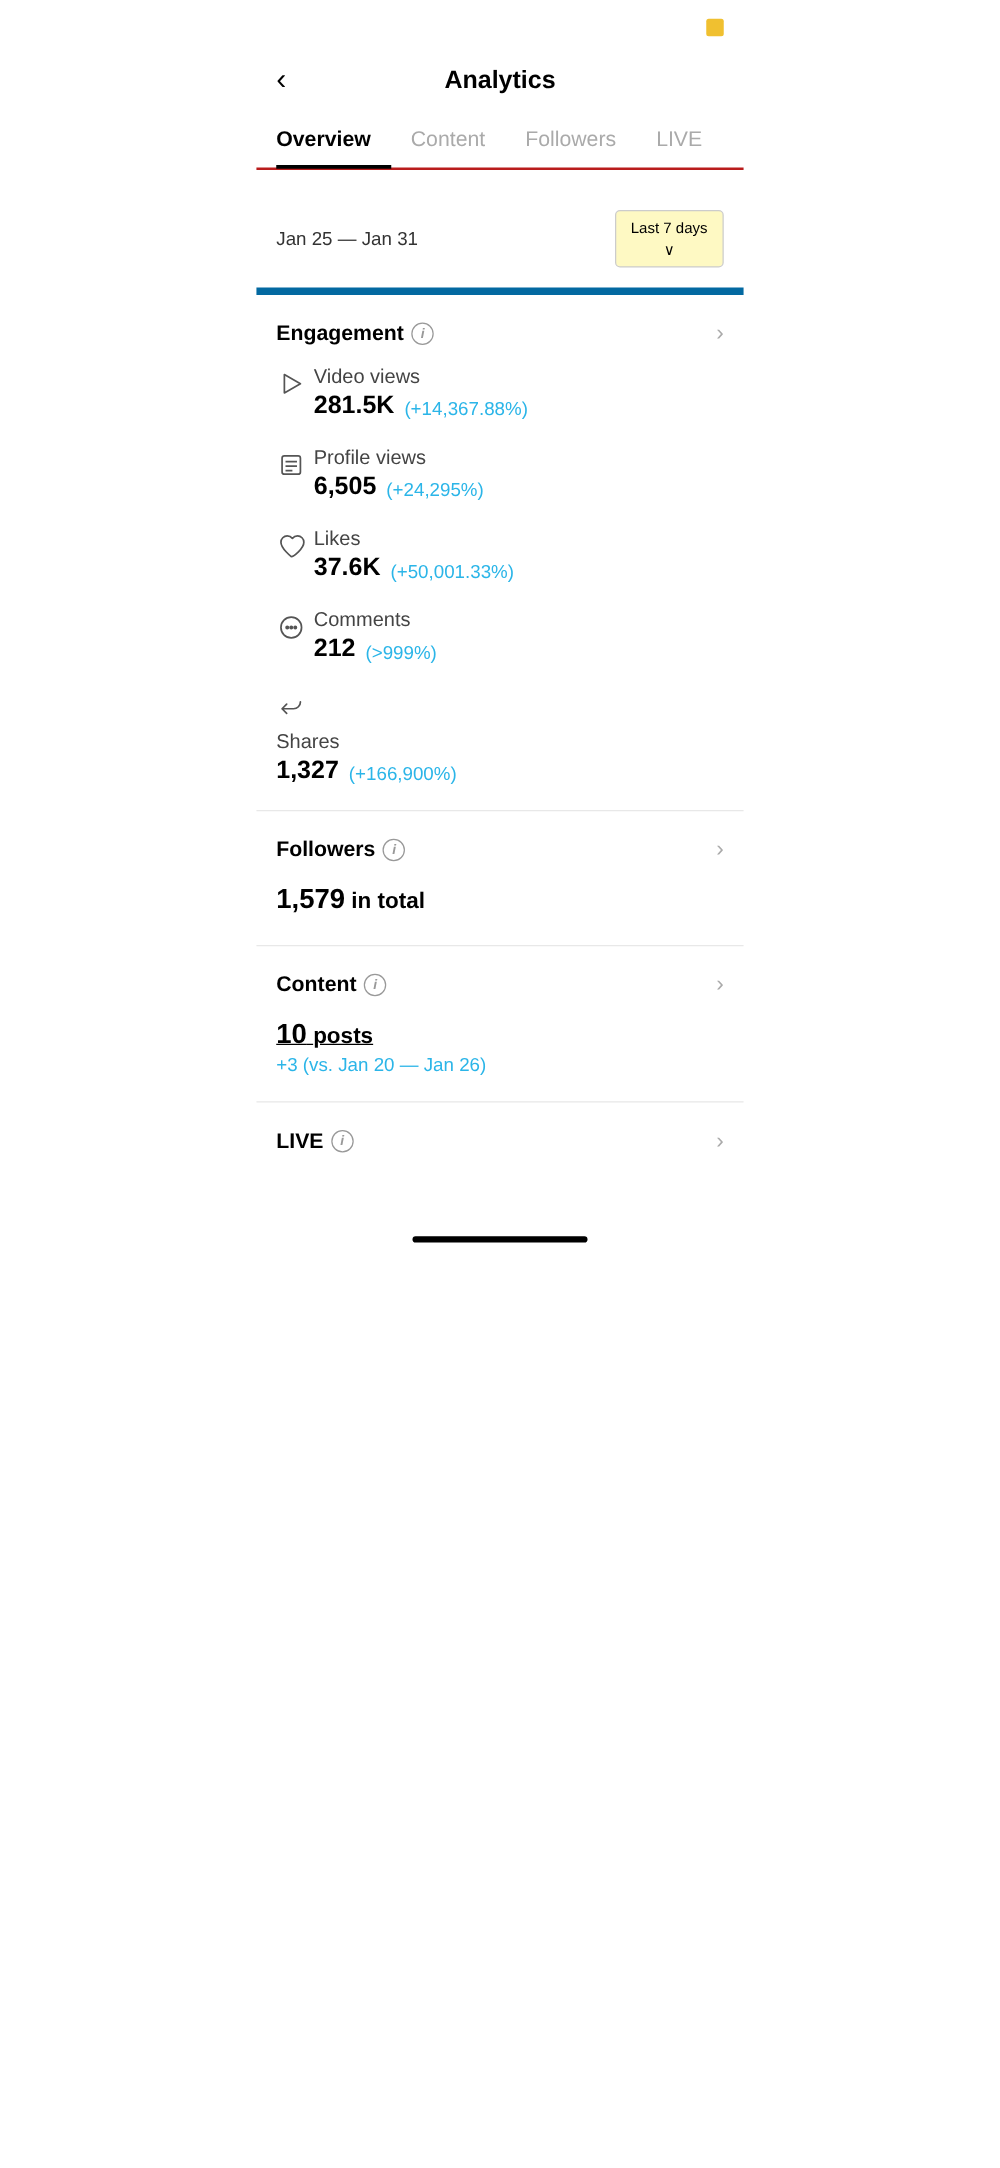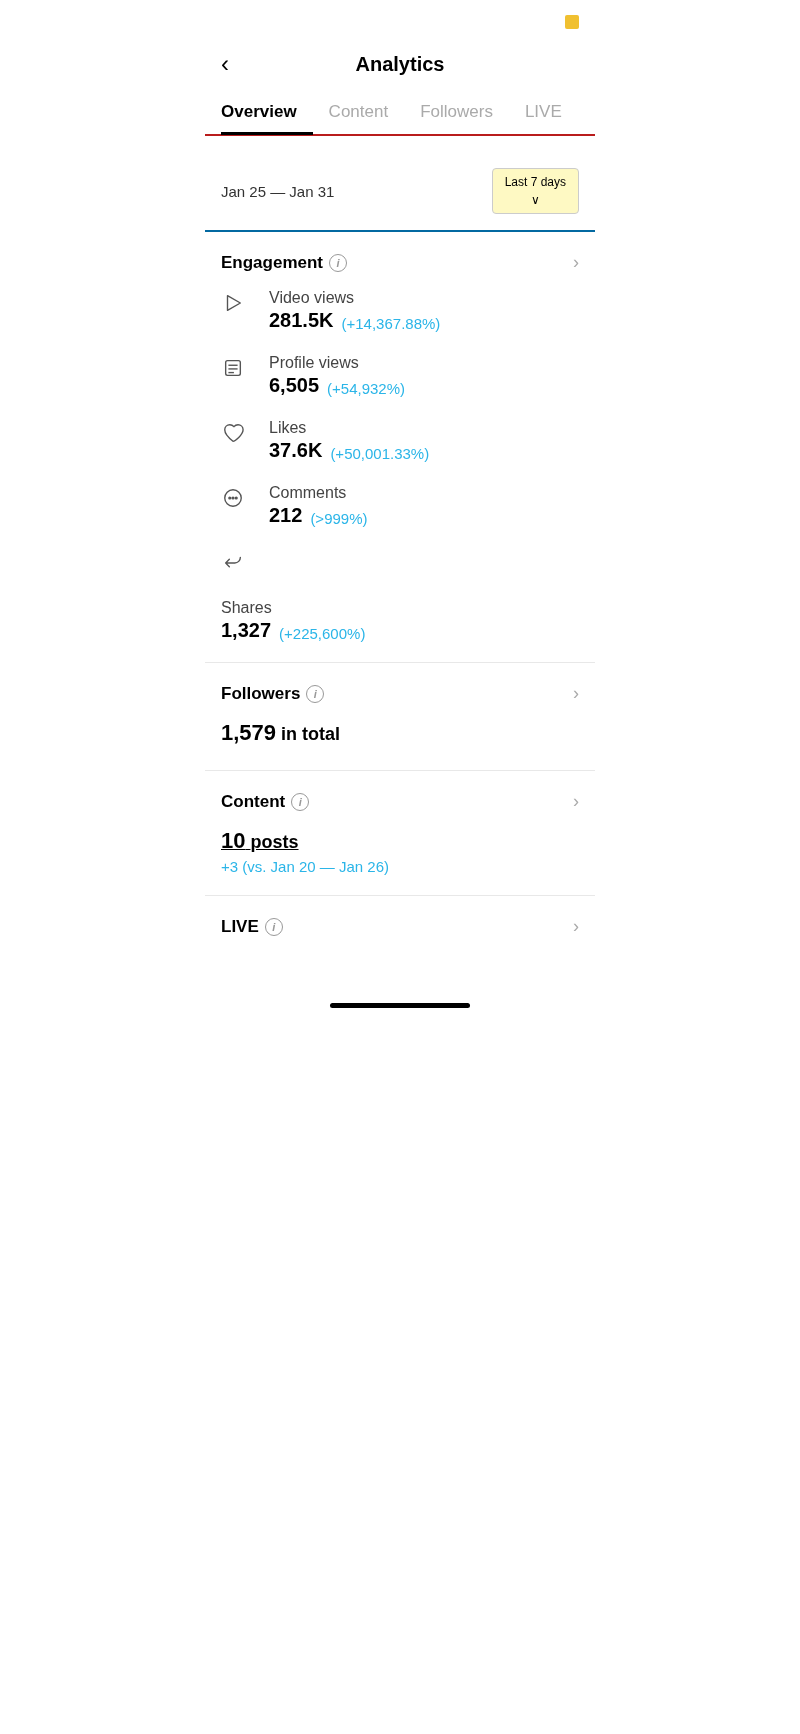--- a/index.html
+++ b/index.html
@@ -93,21 +93,21 @@
       right: 0;
       height: 3px;
       background: #000;
     }
 
     .date-row {
       display: flex;
       align-items: center;
       justify-content: space-between;
       padding: 16px 16px;
-      border-bottom: 2px solid #0369a1;
+      border-bottom: 6px solid #0369a1;
     }
 
     .date-label {
       font-size: 15px;
       color: #333;
     }
 
     .date-filter {
       border: 1px solid #ccc;
       border-radius: 4px;
@@ -164,21 +164,21 @@
     }
 
     .chevron-right {
       font-size: 18px;
       color: #aaa;
     }
 
     .metric-row {
       display: flex;
       align-items: flex-start;
-      gap: 24px;
+      gap: 6px;
       margin-bottom: 22px;
     }
 
     .metric-row:last-child {
       margin-bottom: 0;
       flex-direction: column;
     }
 
     .metric-icon {
       width: 24px;
@@ -323,21 +323,21 @@
         <rect x="4" y="4" width="16" height="16" rx="2" stroke="#555" stroke-width="1.5"></rect>
         <line x1="7" y1="9" x2="17" y2="9" stroke="#555" stroke-width="1.5"></line>
         <line x1="7" y1="13" x2="17" y2="13" stroke="#555" stroke-width="1.5"></line>
         <line x1="7" y1="17" x2="13" y2="17" stroke="#555" stroke-width="1.5"></line>
       </svg>
     </div>
     <div class="metric-content">
       <div class="metric-label">Profile views</div>
       <div class="metric-value-row">
         <span class="metric-value">6,505</span>
-        <span class="metric-change">(+54,932%)</span>
+        <span class="metric-change">(+24,295%)</span>
       </div>
     </div>
   </div>
 
   <div class="metric-row">
     <div class="metric-icon">
       <svg class="icon-svg" viewBox="0 0 24 24" fill="none" stroke="#555" stroke-width="1.5">
         <path d="M12 21C12 21 3 14 3 8.5C3 5.42 5.42 3 8.5 3C10.24 3 11.91 3.81 13 5.08C14.09 3.81 15.76 3 17.5 3C20.58 3 23 5.42 23 8.5C23 14 14 21 12 21Z" stroke="#555" stroke-width="1.5" stroke-linejoin="round"></path>
       </svg>
     </div>
@@ -371,21 +371,21 @@
   <div class="metric-row">
     <div class="metric-icon">
       <svg class="icon-svg" viewBox="0 0 24 24" fill="none" stroke="#555" stroke-width="1.5">
         <path d="M4 12L8 8M4 12L8 16M4 12H14C17.31 12 20 9.31 20 6" stroke="#555" stroke-width="1.5" stroke-linecap="round" stroke-linejoin="round"></path>
       </svg>
     </div>
     <div class="metric-content">
       <div class="metric-label">Shares</div>
       <div class="metric-value-row">
         <span class="metric-value">1,327</span>
-        <span class="metric-change">(+225,600%)</span>
+        <span class="metric-change">(+166,900%)</span>
       </div>
     </div>
   </div>
 </div>
 
 <div class="section">
   <div class="section-header">
     <div class="section-title-group">
       <span class="section-title">Followers</span>
       <div class="info-icon">i</div>

